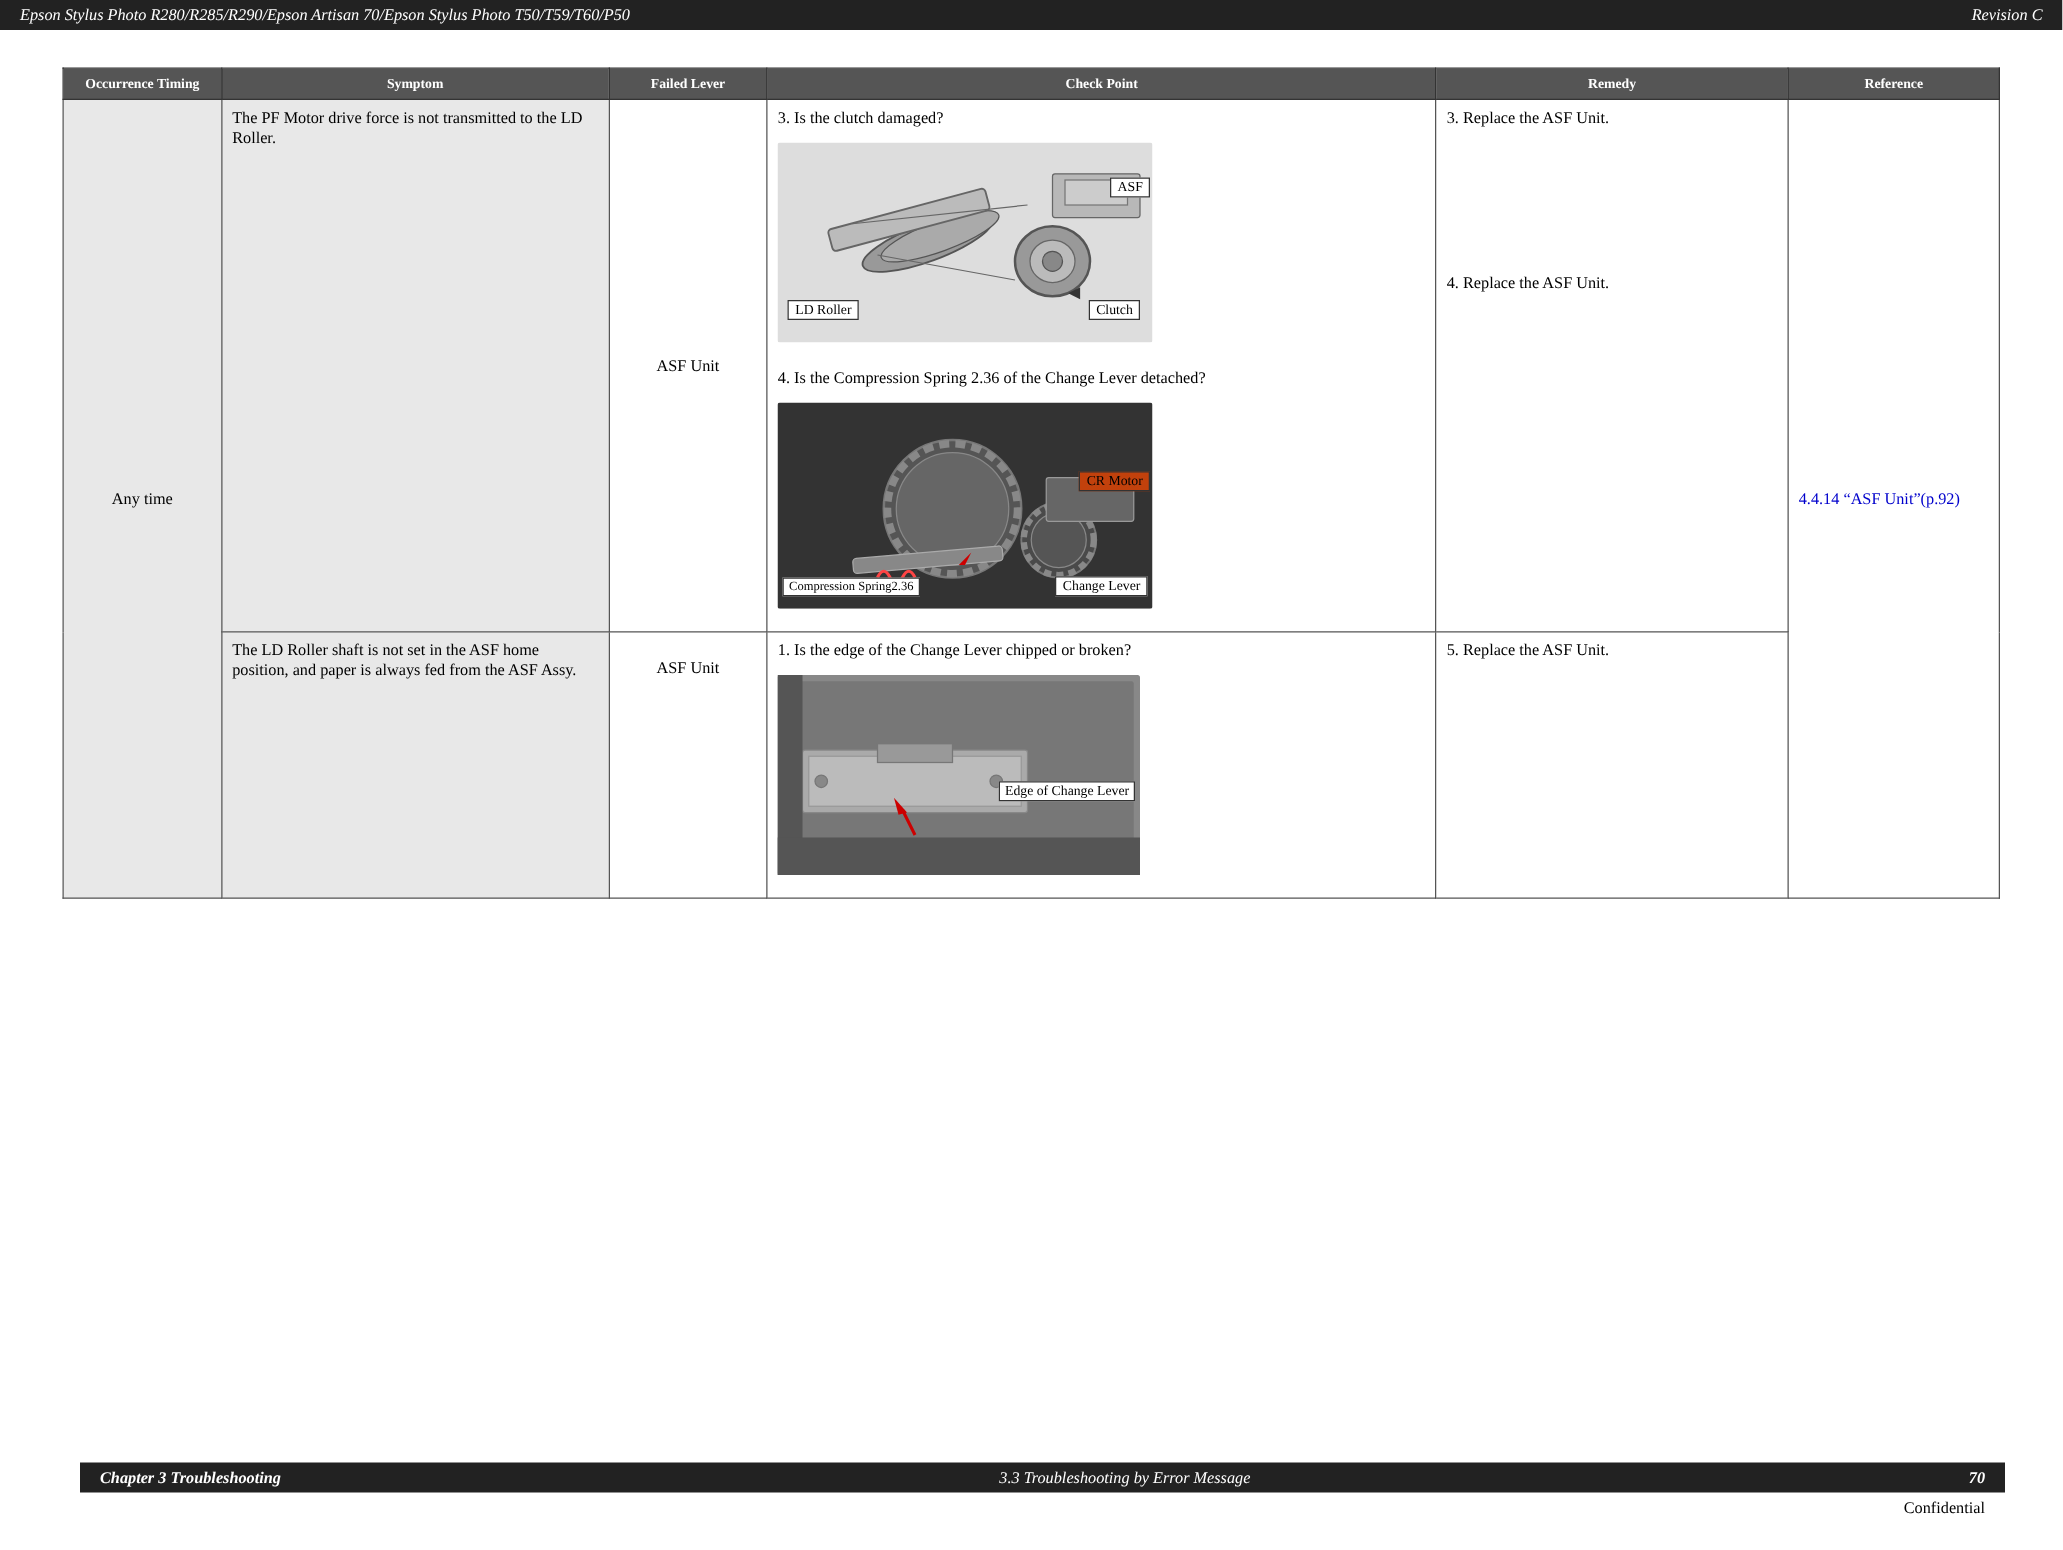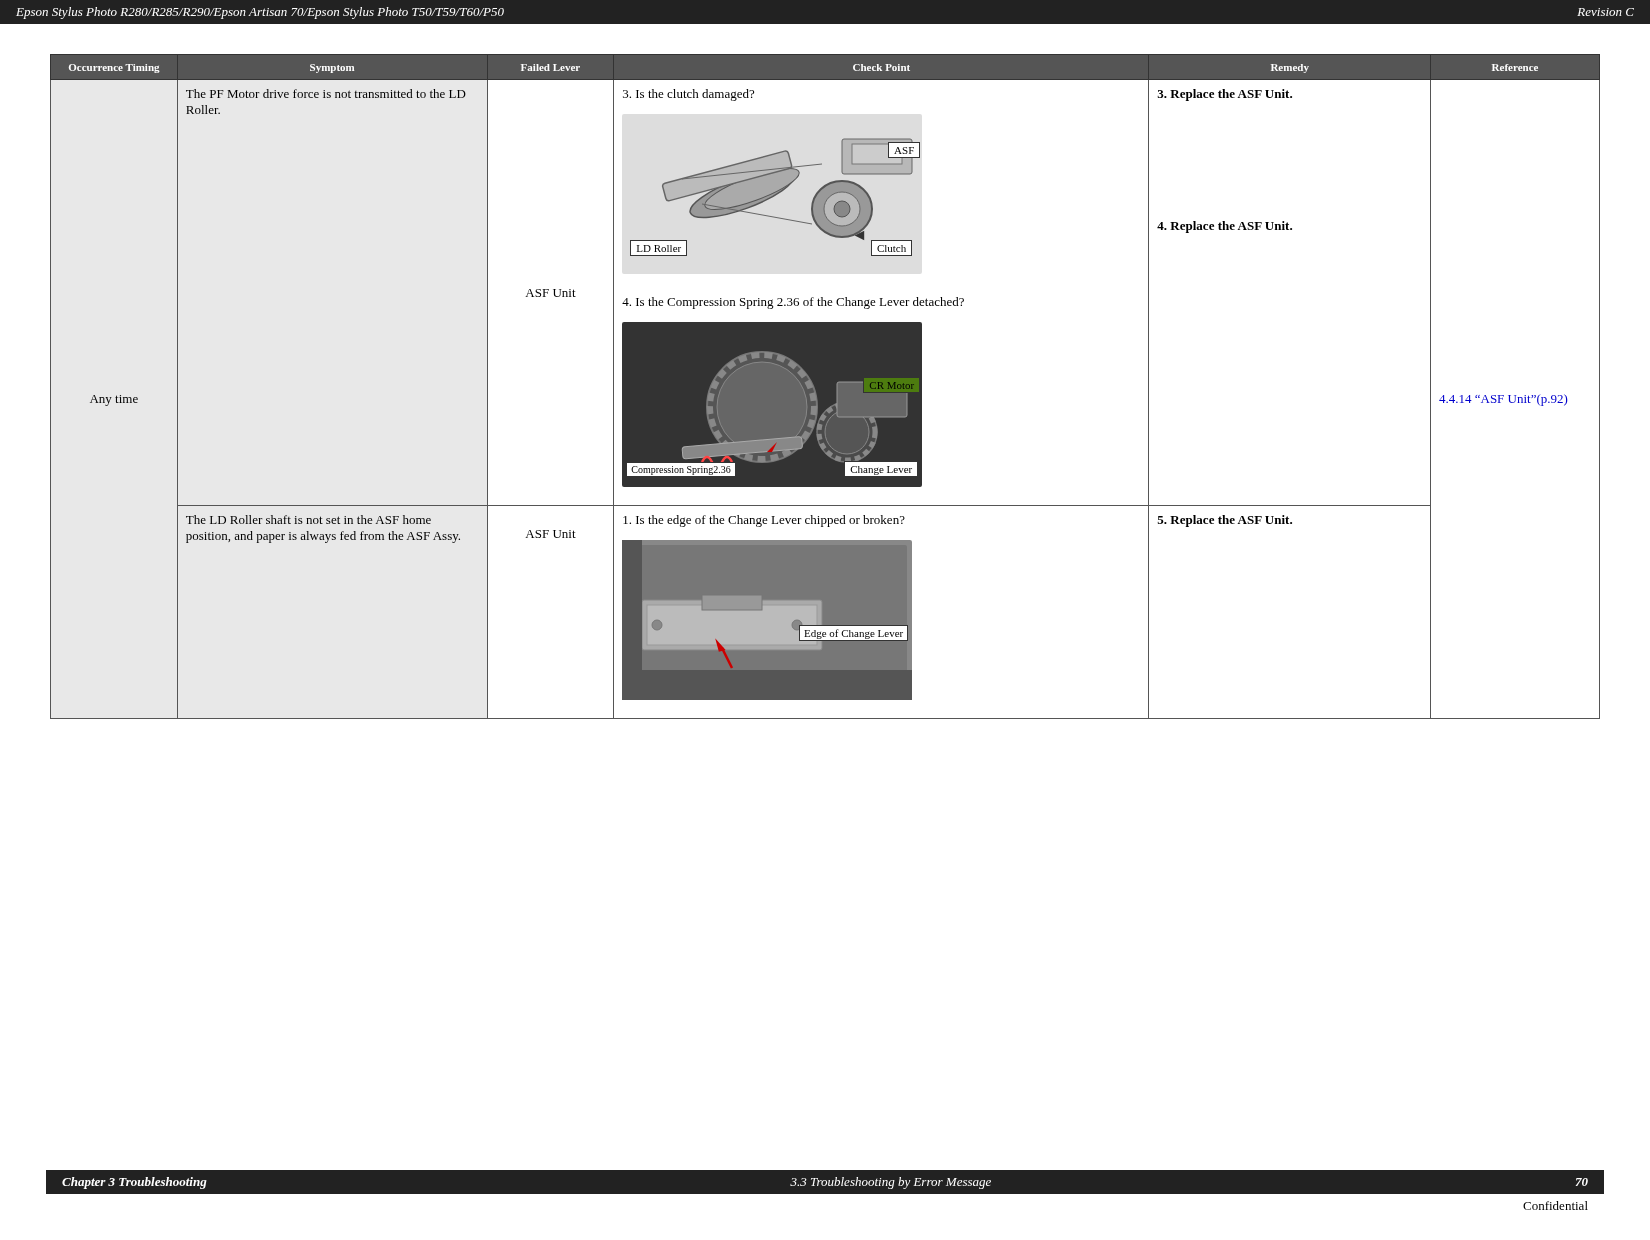--- a/index.html
+++ b/index.html
@@ -58,37 +58,37 @@
       border: 1px solid #555;
       padding: 6px 8px;
       vertical-align: top;
       font-size: 13px;
     }
 
     .col-occurrence { width: 90px; }
     .col-symptom { width: 220px; }
     .col-failed { width: 90px; }
     .col-checkpoint { width: 380px; }
-    .col-remedy { width: 200px; font-weight: bold; }
+    .col-remedy { width: 200px; }
     .col-reference { width: 120px; }
 
     
     .grey-bg { background: #e8e8e8; }
 
     
     .ref-link {
       color: #0000cc;
       font-size: 13px;
     }
 
     
     .footer {
       position: absolute;
       bottom: 20px;
-      left: 0;
+      left: 18px;
       right: 0;
       padding: 6px 46px;
     }
 
     .footer-bar {
       background: #222;
       color: #fff;
       font-style: italic;
       font-size: 13px;
       padding: 4px 16px;
@@ -220,21 +220,21 @@
 
               <rect x="215" y="60" width="70" height="35" fill="#666" stroke="#999" stroke-width="1" rx="2"></rect>
 
               <rect x="60" y="125" width="120" height="12" fill="#888" stroke="#aaa" stroke-width="1" rx="3" transform="rotate(-5 60 125)"></rect>
 
               <polygon points="145,130 155,120 150,130" fill="#cc0000"></polygon>
 
               <path d="M 80 140 Q 85 130 90 140 Q 95 150 100 140 Q 105 130 110 140" stroke="#ff4444" stroke-width="2.5" fill="none"></path>
             </svg>
             
-            <div style="position:absolute; top:55px; right:2px; border:1px solid #333; background:#4d7c0f; font-size:11px; padding:1px 5px;">
+            <div style="position:absolute; top:55px; right:2px; border:1px solid #333; background:#c2410c; font-size:11px; padding:1px 5px;">
               <span>CR Motor</span>
             </div>
             <div style="position:absolute; bottom:10px; left:4px; border:1px solid #333; background:#fff; font-size:10px; padding:1px 4px;">
               <span>Compression Spring2.36</span>
             </div>
             <div style="position:absolute; bottom:10px; right:4px; border:1px solid #333; background:#fff; font-size:11px; padding:1px 5px;">
               <span>Change Lever</span>
             </div>
           </div>
         </td>

